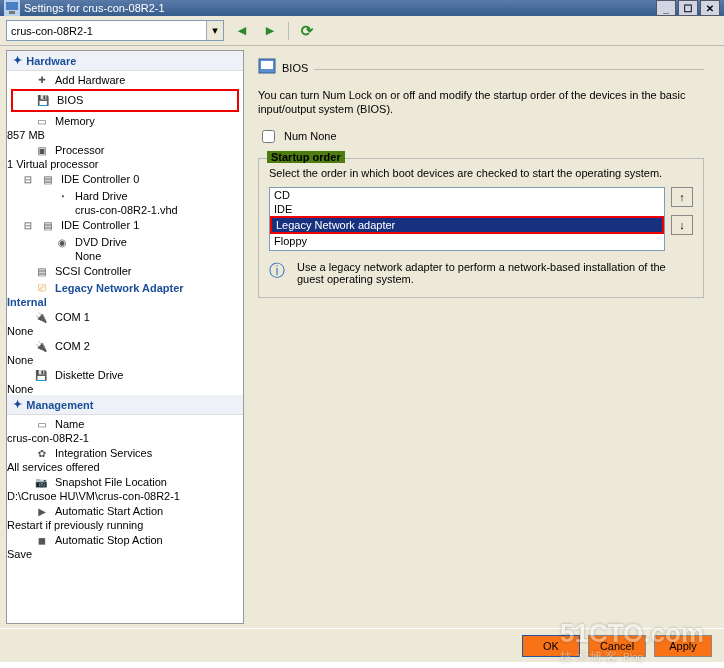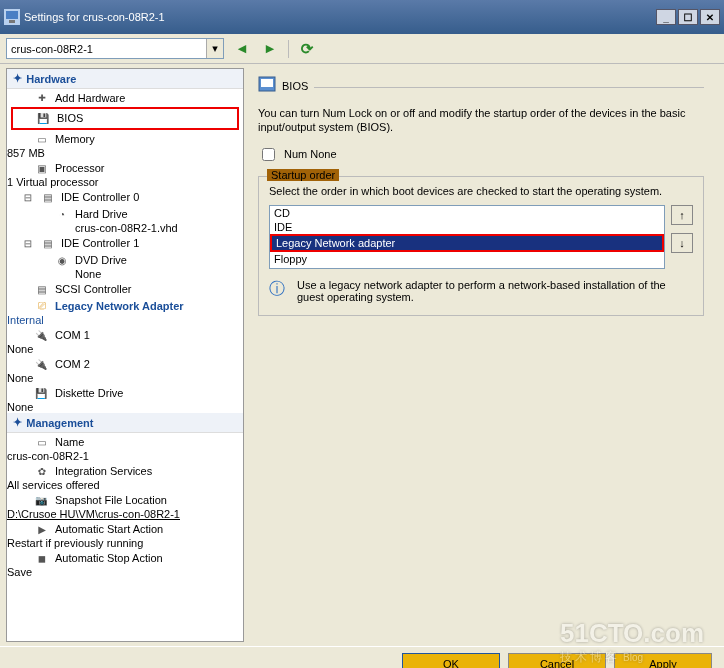--- a/index.html
+++ b/index.html
@@ -1,17 +1,17 @@
 <!DOCTYPE html>
 <html><head>
 <meta charset="utf-8">
 <style>
 * { box-sizing: border-box; }
 body { margin: 0; font-family: "Segoe UI", Tahoma, sans-serif; font-size: 11px; background: #fff; width: 724px; height: 668px; overflow: hidden; position: relative; }
-.titlebar { background: linear-gradient(#5a7aa8, #365d8c); color: #fff; height: 34px; display: flex; align-items: center; padding: 1px 4px; }
+.titlebar { background: linear-gradient(#5a7aa8, #365d8c); color: #fff; height: 16px; display: flex; align-items: center; padding: 1px 4px; }
 .titlebar .icon { width: 16px; height: 16px; margin-right: 4px; }
 .titlebar .spacer { flex: 1; }
 .titlebar .winbtn { width: 20px; height: 16px; background: #cfd6e3; border: 1px solid #556; color: #000; display: flex; align-items: center; justify-content: center; margin-left: 2px; font-size: 10px; font-weight: bold; cursor: default; }
 .toolbar { background: #ece9d8; height: 30px; border-bottom: 1px solid #bbb; display: flex; align-items: center; padding: 3px 6px; gap: 8px; }
 .combo { width: 218px; height: 21px; border: 1px solid #7f9db9; background: #fff; display: flex; align-items: center; }
 .combo .txt { flex: 1; padding: 0 4px; }
 .combo .dd { width: 17px; height: 100%; background: #ece9d8; border-left: 1px solid #aaa; display: flex; align-items: center; justify-content: center; }
 .navbtn { width: 20px; height: 20px; display: flex; align-items: center; justify-content: center; }
 .main { display: flex; height: 582px; background: #ece9d8; }
 .left { width: 238px; background: #fff; border: 1px solid #999; margin: 4px 0 4px 6px; overflow-y: auto; }
@@ -22,31 +22,31 @@
 .item.child + .sub { padding-left: 68px; }
 .item.selected-group .lbl { font-weight: bold; color: #1a4e99; }
 .redbox { border: 2px solid #e00; }
 .tree-icon { width: 14px; height: 14px; display: inline-flex; align-items: center; justify-content: center; font-size: 10px; color: #555; }
 .right { flex: 1; background: #ece9d8; padding: 12px 20px 4px 14px; display: flex; flex-direction: column; }
 .rtitle { display: flex; align-items: center; gap: 6px; }
 .rtitle .line { border-top: 1px solid #bbb; flex: 1; margin-top: 3px; }
 .rdesc { margin-top: 10px; color: #000; line-height: 1.3; }
 .chkrow { display: flex; align-items: center; gap: 6px; margin-top: 10px; }
 .group { border: 1px solid #bbb; margin-top: 12px; padding: 8px 10px 12px; position: relative; }
-.group .legend { position: absolute; top: -8px; left: 8px; background: #a16207; padding: 0 4px; }
+.group .legend { position: absolute; top: -8px; left: 8px; background: #4d7c0f; padding: 0 4px; font-weight: bold; }
 .listbox { background: #fff; border: 1px solid #7f9db9; height: 64px; margin-top: 8px; overflow: hidden; }
 .listrow { padding: 1px 4px; }
 .listrow.sel { background: #18317f; color: #fff; }
 .listarea { display: flex; gap: 6px; }
 .arrows { display: flex; flex-direction: column; gap: 8px; margin-top: 8px; }
 .arrowbtn { width: 22px; height: 20px; border: 1px solid #888; background: #ece9d8; display: flex; align-items: center; justify-content: center; font-size: 11px; }
 .infobox { display: flex; gap: 8px; margin-top: 10px; }
 .infobox .icn { width: 20px; height: 20px; color: #2a6dc0; font-size: 16px; }
 .bottom { background: #ece9d8; height: 34px; border-top: 1px solid #fff; display: flex; justify-content: flex-end; align-items: center; gap: 8px; padding: 0 12px; }
-.btn { width: 98px; height: 22px; border: 1px solid #888; background: #eab308; display: flex; align-items: center; justify-content: center; }
+.btn { width: 58px; height: 22px; border: 1px solid #888; background: #f97316; display: flex; align-items: center; justify-content: center; }
 .watermark { position: absolute; right: 20px; bottom: 2px; color: #fff; text-shadow: 0 0 3px #333; opacity: .4; font-family: Arial; pointer-events: none; text-align: left; }
 .watermark .big { font-size: 26px; font-weight: bold; }
 .watermark .sm { font-size: 12px; letter-spacing: 3px; }
 </style>
 </head>
 <body>
 
 <div class="titlebar">
   <span class="icon">
     <svg viewBox="0 0 16 16">
@@ -120,21 +120,21 @@
     </div>
     <div class="sub" style="padding-left:68px;">None</div>
     <div class="item">
       <span class="tree-icon">▤</span>
       <span class="lbl">SCSI Controller</span>
     </div>
     <div class="item selected-group">
       <span class="tree-icon" style="color:#d88a00">⎚</span>
       <span class="lbl">Legacy Network Adapter</span>
     </div>
-    <div class="sub" style="font-weight:normal;color:#1a4e99;">Internal</div>
+    <div class="sub" style="font-weight:bold;color:#1a4e99;">Internal</div>
     <div class="item">
       <span class="tree-icon">🔌</span>
       <span class="lbl">COM 1</span>
     </div>
     <div class="sub">None</div>
     <div class="item">
       <span class="tree-icon">🔌</span>
       <span class="lbl">COM 2</span>
     </div>
     <div class="sub">None</div>
@@ -155,21 +155,21 @@
     <div class="sub">crus-con-08R2-1</div>
     <div class="item">
       <span class="tree-icon">✿</span>
       <span class="lbl">Integration Services</span>
     </div>
     <div class="sub">All services offered</div>
     <div class="item">
       <span class="tree-icon">📷</span>
       <span class="lbl">Snapshot File Location</span>
     </div>
-    <div class="sub" style="white-space:nowrap;overflow:hidden;text-overflow:clip;text-decoration:underline;">D:\Crusoe HU\VM\crus-con-08R2-1</div>
+    <div class="sub" style="white-space:nowrap;overflow:hidden;text-overflow:clip;">D:\Crusoe HU\VM\crus-con-08R2-1</div>
     <div class="item">
       <span class="tree-icon">▶</span>
       <span class="lbl">Automatic Start Action</span>
     </div>
     <div class="sub">Restart if previously running</div>
     <div class="item">
       <span class="tree-icon">◼</span>
       <span class="lbl">Automatic Stop Action</span>
     </div>
     <div class="sub">Save</div>

